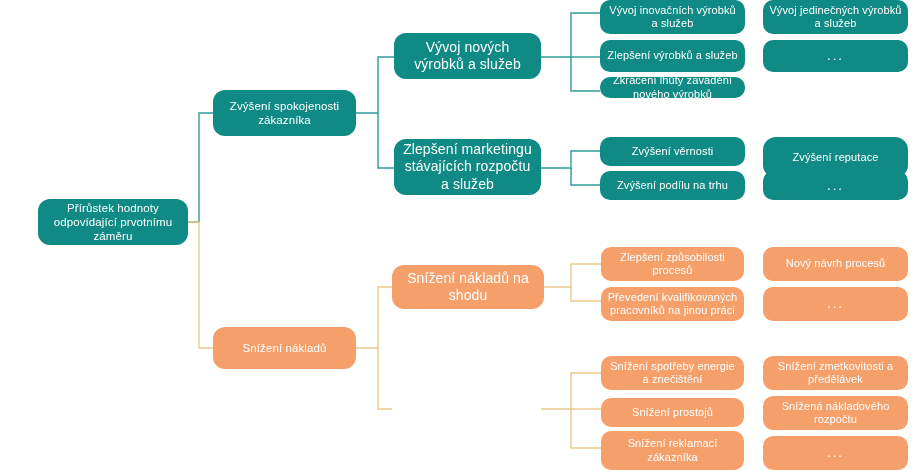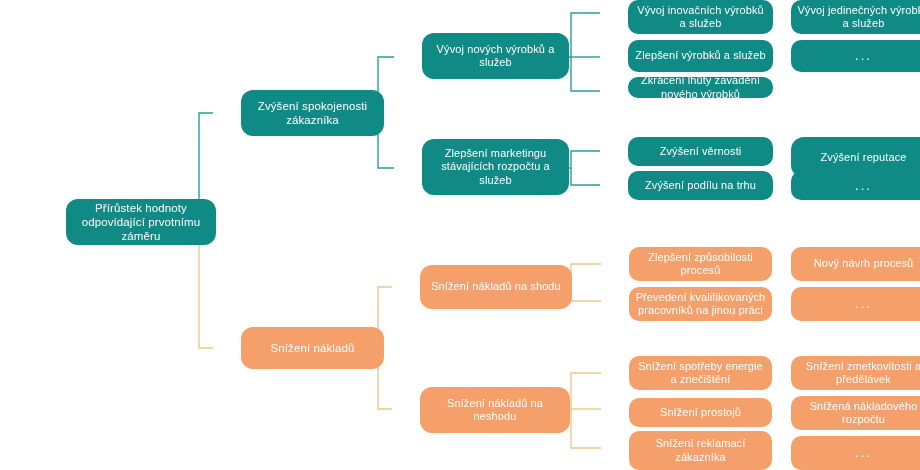--- a/index.html
+++ b/index.html
@@ -1,26 +1,26 @@
 <!DOCTYPE html>
 <html><head>
 <meta charset="utf-8">
 <style>
   html,body{margin:0;padding:0;background:#ffffff;}
   body{font-family:"Liberation Sans",sans-serif;}
   #canvas{position:relative;width:920px;height:470px;background:#ffffff;overflow:hidden;}
   svg.links{position:absolute;left:0;top:0;width:920px;height:470px;pointer-events:none;}
   .node{position:absolute;box-sizing:border-box;display:flex;align-items:center;
         justify-content:center;text-align:center;color:#ffffff;border-radius:10px;
-        line-height:1.22;padding:2px 6px;letter-spacing:.1px;margin-left:28px;}
+        line-height:1.22;padding:2px 6px;letter-spacing:.1px;}
   .teal{background:#0f8a85;}
   .orange{background:#f5a06a;}
   .n-root{font-size:11.5px;border-radius:12px;}
   .n-l2{font-size:11.5px;border-radius:12px;}
-  .n-l3{font-size:11px;border-radius:12px;}
+  .n-l3{font-size:14px;border-radius:12px;}
   .n-l4{font-size:11px;border-radius:10px;}
   .n-l5{font-size:11px;border-radius:10px;}
   .dots{font-size:13px;letter-spacing:2px;}
 </style>
 </head>
 <body>
 
 <div id="canvas">
 
   <svg class="links" viewBox="0 0 920 470">
@@ -64,21 +64,20 @@
   <div class="node teal n-l4" style="left:600px;top:137px;width:145px;height:29px;">Zvýšení věrnosti</div>
   <div class="node teal n-l4" style="left:600px;top:171px;width:145px;height:29px;">Zvýšení podílu na trhu</div>
 
   <div class="node teal n-l5" style="left:763px;top:137px;width:145px;height:41px;border-radius:13px;">Zvýšení reputace</div>
   <div class="node teal n-l5 dots" style="left:763px;top:171px;width:145px;height:29px;">...</div>
 
   <div class="node orange n-l2" style="left:213px;top:327px;width:143px;height:42px;">Snížení nákladů</div>
 
   <div class="node orange n-l3" style="left:392px;top:265px;width:152px;height:44px;">Snížení nákladů na shodu</div>
 
-  <div class="node orange n-l3" style="left:392px;top:387px;width:150px;height:46px;">Snížení nákladů na neshodu</div>
 
   <div class="node orange n-l4" style="left:601px;top:247px;width:143px;height:34px;">Zlepšení způsobilosti procesů</div>
   <div class="node orange n-l4" style="left:601px;top:287px;width:143px;height:34px;text-align:center;">Převedení kvalifikovaných pracovníků na jinou práci</div>
 
   <div class="node orange n-l5" style="left:763px;top:247px;width:145px;height:34px;">Nový návrh procesů</div>
   <div class="node orange n-l5 dots" style="left:763px;top:287px;width:145px;height:34px;">...</div>
 
   <div class="node orange n-l4" style="left:601px;top:356px;width:143px;height:34px;">Snížení spotřeby energie a znečištění</div>
   <div class="node orange n-l4" style="left:601px;top:398px;width:143px;height:29px;">Snížení prostojů</div>
   <div class="node orange n-l4" style="left:601px;top:431px;width:143px;height:39px;">Snížení reklamací zákazníka</div>

